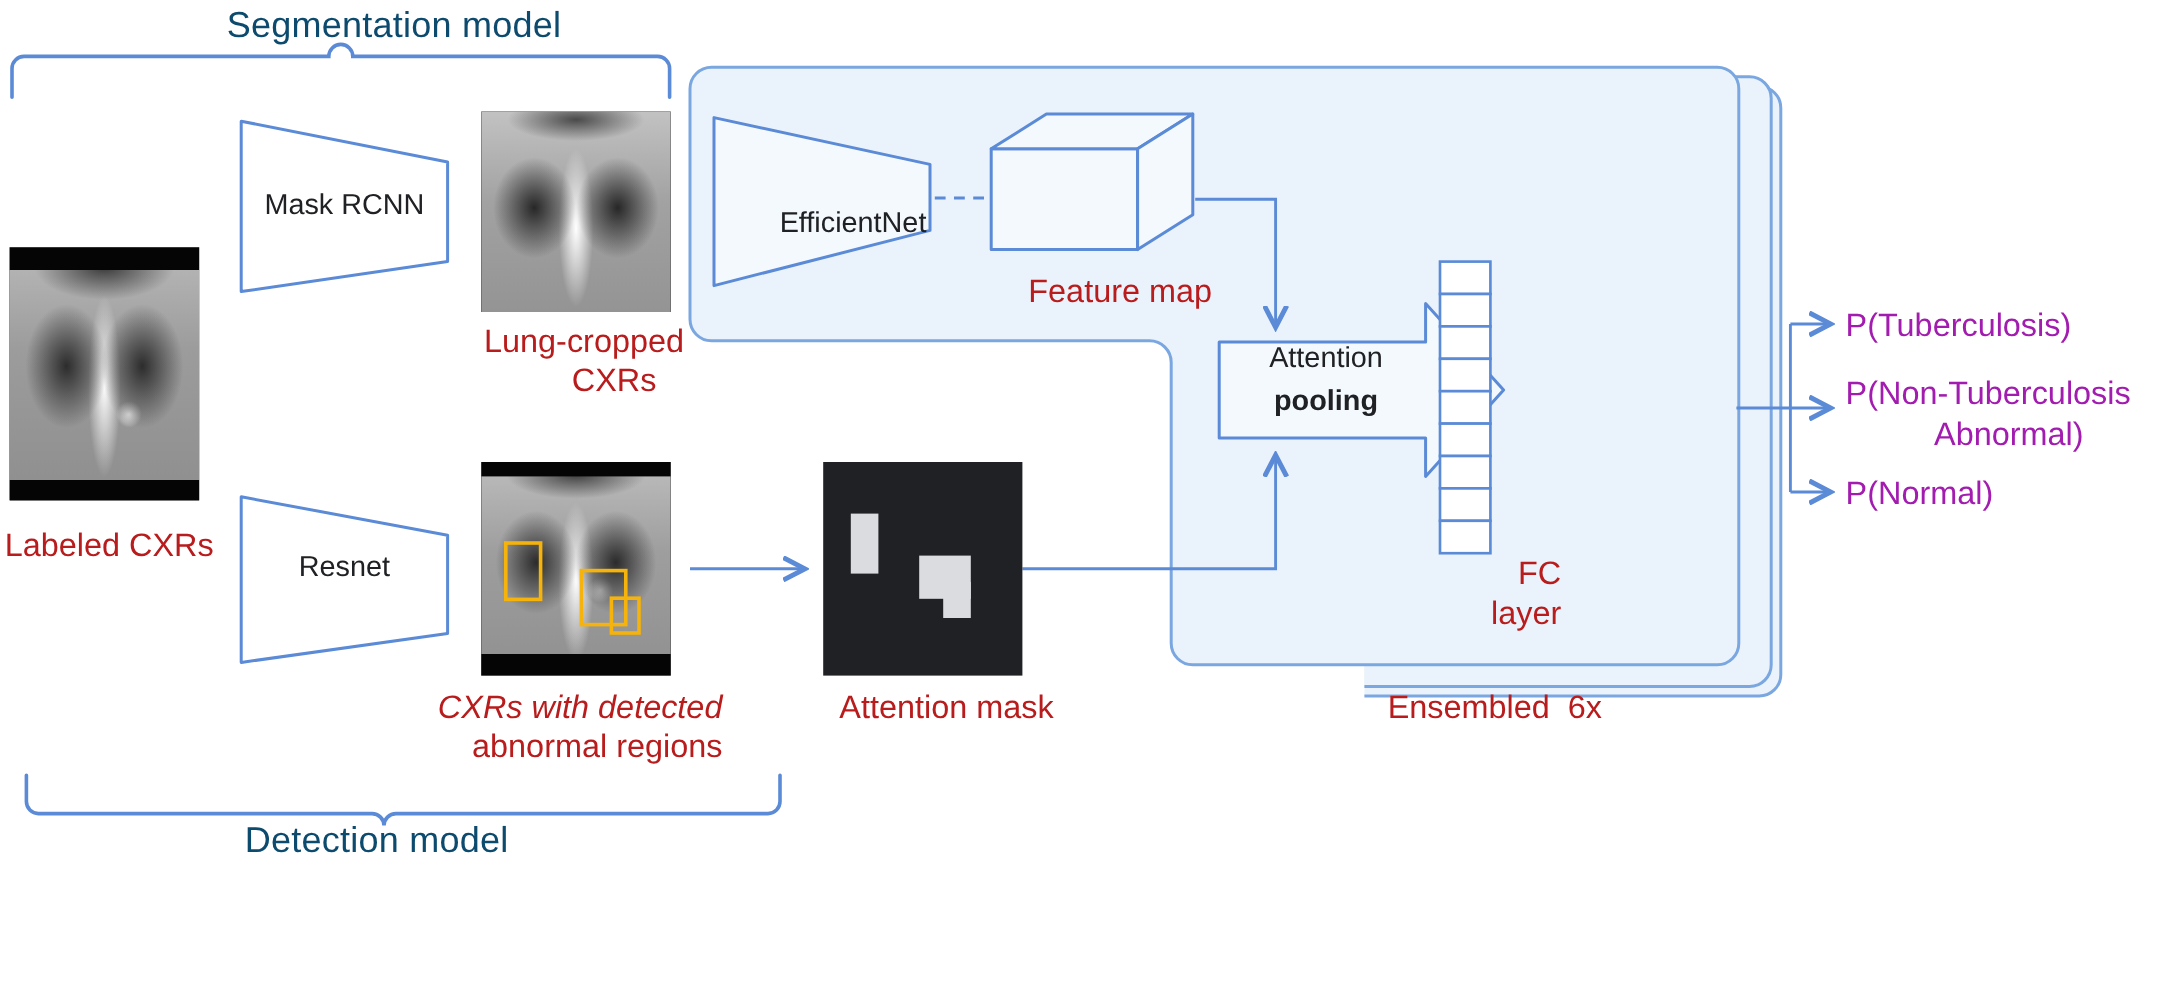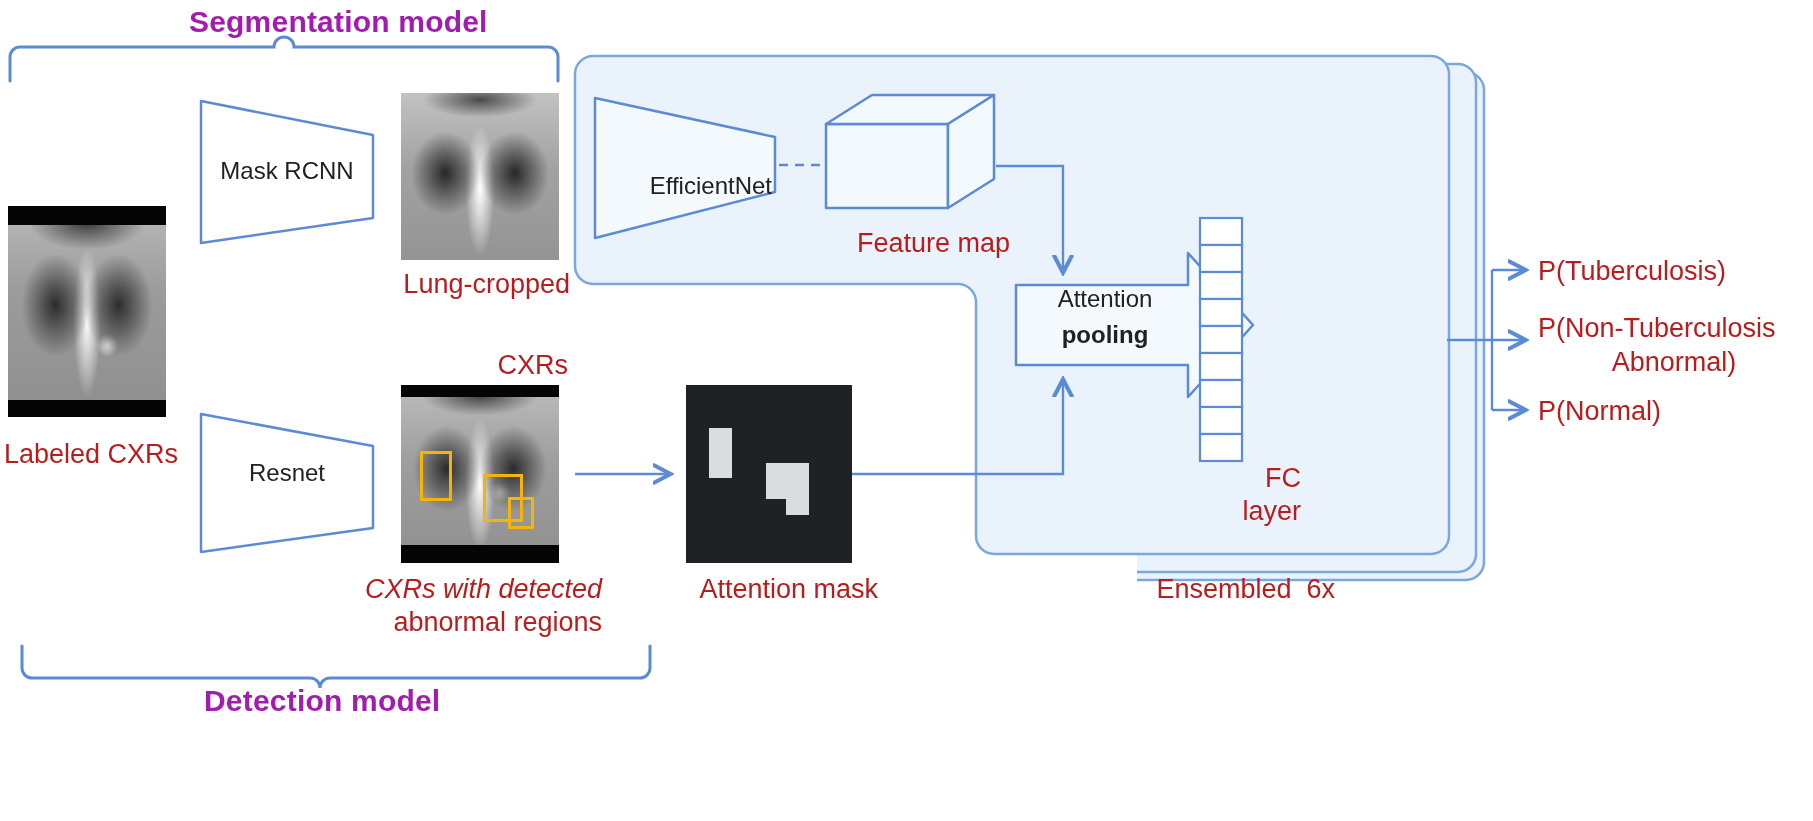--- a/index.html
+++ b/index.html
@@ -11,30 +11,30 @@
     position:relative;
     width:1813px;
     height:821px;
     background:#ffffff;
     overflow:hidden;
   }
   svg.layer{position:absolute;left:0;top:0;width:1813px;height:821px;overflow:visible;}
 
   .txt{
     position:absolute;
-    color:#b91c1c;
+    color:#a21caf;
     font-size:27px;
     line-height:34px;
     white-space:pre;
   }
   .txt.center{text-align:center;}
   .bracket-label{
     position:absolute;
-    color:#a21caf;
-    font-weight:bold;
+    color:#0c4a6e;
+    font-weight:normal;
     font-size:30px;
     letter-spacing:.2px;
     white-space:pre;
   }
   .node-label{
     position:absolute;
     color:#202124;
     font-size:24px;
     white-space:pre;
     text-align:center;
@@ -199,21 +199,21 @@
   <div class="node-label" style="left:201px;top:459px;width:172px;">Resnet</div>
 
   <div class="node-label" style="left:600px;top:172px;width:172px;text-align:right;">EfficientNet</div>
 
   <div class="node-label" style="left:1019px;top:285px;width:172px;">Attention</div>
   <div class="node-label" style="left:1019px;top:321px;width:172px;font-weight:bold;">pooling</div>
 
   <div class="cap" style="left:0px;top:438px;width:178px;">Labeled CXRs</div>
 
   <div class="cap" style="left:390px;top:268px;width:180px;">Lung-cropped</div>
-  <div class="cap" style="left:388px;top:301px;width:180px;margin-top:48px;">CXRs</div>
+  <div class="cap" style="left:367px;top:301px;width:180px;">CXRs</div>
 
   <div class="cap" style="left:820px;top:227px;width:190px;">Feature map</div>
 
   <div class="cap" style="left:360px;top:573px;width:242px;font-style:italic;">CXRs with detected</div>
   <div class="cap" style="left:360px;top:606px;width:242px;">abnormal regions</div>
 
   <div class="cap" style="left:660px;top:573px;width:218px;">Attention mask</div>
 
   <div class="cap" style="left:1085px;top:573px;width:250px;">Ensembled  6x</div>
 

